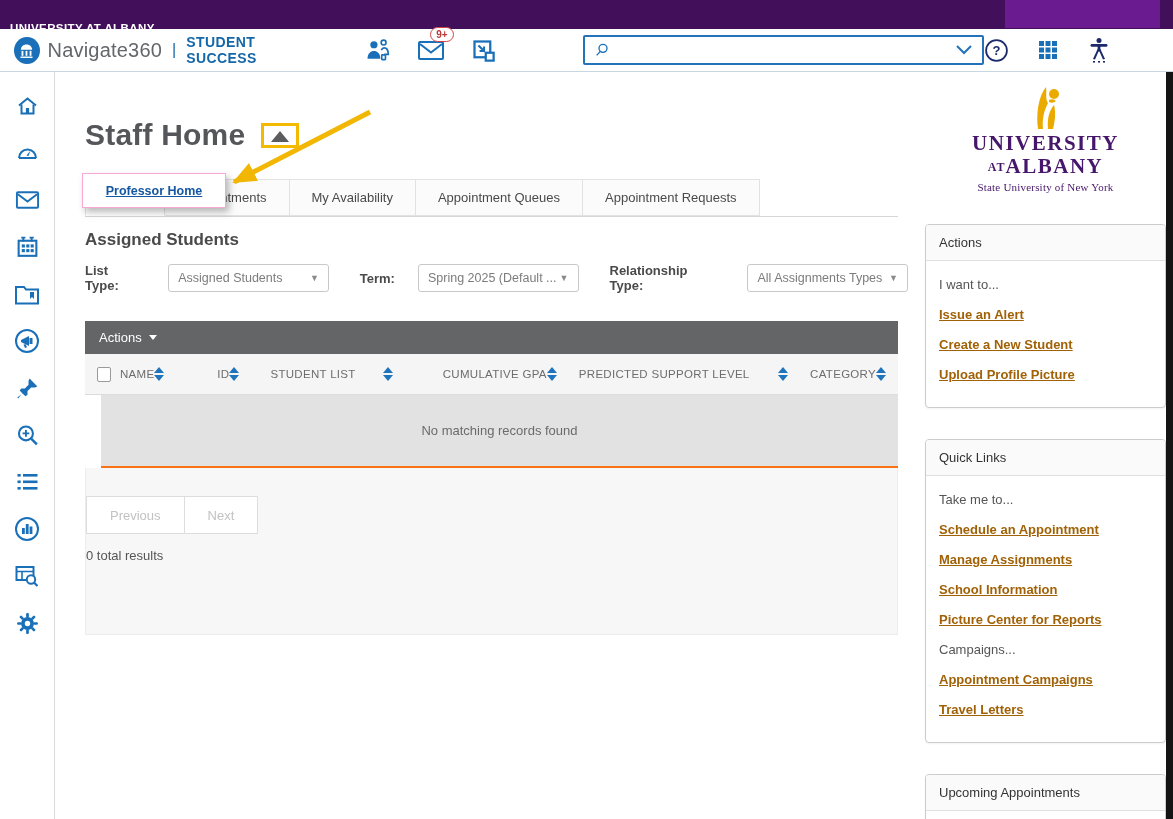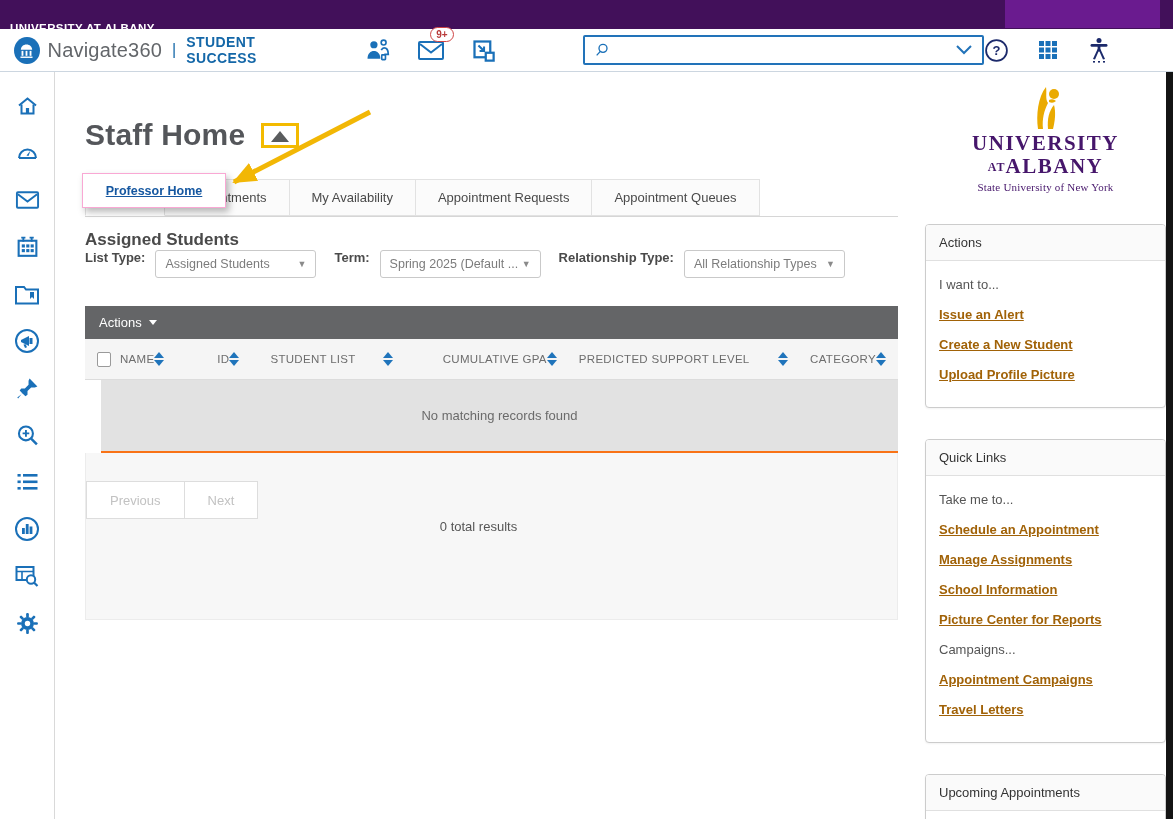--- a/index.html
+++ b/index.html
@@ -49,21 +49,21 @@
          background:#fbfbfb; border:1px solid #e2e2e2; border-left:none; cursor:pointer; }
   .tab:first-child { border-left:1px solid #e2e2e2; background:#fff; border-bottom:1px solid #fff; width:80px; }
 
   .dropdown-pop { position:absolute; left:26px; top:101px; width:144px; height:35px; background:#fff;
                   border:1px solid #f9a8d4; box-shadow:3px 4px 7px rgba(0,0,0,.28); z-index:30;
                   display:flex; align-items:center; justify-content:center; }
   .dropdown-pop a { color:#1557a0; font-size:12.5px; font-weight:700; text-decoration:underline; cursor:pointer; }
 
   .section-title { margin-top:13px; font-size:17px; font-weight:700; color:#4a4a4a; }
 
-  .filters { display:flex; gap:10px; }
+  .filters { margin-top:13px; display:flex; align-items:center; gap:23px; }
   .filter-label { font-size:13px; font-weight:700; color:#4a4a4a; }
   .select { width:161px; height:28px; border:1px solid #c9c9c9; border-radius:3px; background:#fff;
             display:flex; align-items:center; justify-content:space-between; padding:0 9px;
             font-size:12.5px; color:#7c7c7c; cursor:pointer; margin-right:8px; }
   .select .sel-caret { color:#8a8a8a; font-size:9px; }
 
   .grid { margin-top:28px; width:813px; }
   .grid-actions { height:33px; background:#646567; color:#fff; display:flex; align-items:center;
                   padding:0 14px; font-size:13px; gap:7px; cursor:pointer; }
   .grid-actions .dn { width:0; height:0; border-left:4px solid transparent; border-right:4px solid transparent; border-top:5px solid #fff; }
@@ -74,21 +74,21 @@
   .sorter .up { width:0;height:0;border-left:5px solid transparent;border-right:5px solid transparent;border-bottom:6px solid #1f74bb; }
   .sorter .down { width:0;height:0;border-left:5px solid transparent;border-right:5px solid transparent;border-top:6px solid #1f74bb; }
   .chk { width:15px; height:15px; background:#fff; border:1.5px solid #9a9a9a; border-radius:2px; margin-right:9px; cursor:pointer; }
   .grid-empty { height:73px; background:#e2e2e2; border-bottom:2px solid #f97316; display:flex; align-items:center; justify-content:center;
                 font-size:13px; color:#6b6b6b;margin-left:16px; }
   .grid-foot { height:167px; background:#f7f7f7; border:1px solid #ececec; border-top:none; padding:28px 26px 0 0; }
   .pager { display:flex; }
   .pager button { height:38px; background:#fff; border:1px solid #ddd; color:#c2c2c2; font-size:13px;
                   font-family:inherit; padding:0 23px; cursor:default; }
   .pager button + button { border-left:none; }
-  .total-results { text-align:center; font-size:13px; color:#555; }
+  .total-results { text-align:left; margin-top:14px; font-size:13px; color:#555; }
 
   
   .rightcol { position:absolute; left:925px; top:72px; width:241px; }
   .ua-logo { text-align:center; padding-top:13px; color:#46166b; font-family:"Liberation Serif",serif; }
   .ua-l1 { font-size:21px; letter-spacing:1.5px; font-weight:600; margin-top:2px; }
   .ua-l2 { font-size:21px; letter-spacing:1.5px; font-weight:600; line-height:20px; }
   .ua-l2 .at { font-size:12px; letter-spacing:1px; vertical-align:2px; }
   .ua-l3 { font-size:11px; margin-top:4px; letter-spacing:.2px; }
 
   .panel { margin-top:31px; border:1px solid #ccc; border-radius:4px; background:#fff; overflow:hidden; box-shadow:0 1px 2px rgba(0,0,0,.05); }
@@ -318,24 +318,24 @@
     <div class="tab">
         <span></span>
       </div>
     <div class="tab">
         <span>Appointments</span>
       </div>
     <div class="tab">
         <span>My Availability</span>
       </div>
     <div class="tab">
+        <span>Appointment Queues</span>
+      </div>
+    <div class="tab">
         <span>Appointment Requests</span>
-      </div>
-    <div class="tab">
-        <span>Appointment Queues</span>
       </div>
   </div>
 
   <div class="dropdown-pop">
     <a>Professor Home</a>
   </div>
 
   <div class="section-title">Assigned Students</div>
 
   <div class="filters">
@@ -344,21 +344,21 @@
       <span>Assigned Students</span>
         <span class="sel-caret">▼</span>
     </div>
     <span class="filter-label">Term:</span>
     <div class="select">
       <span>Spring 2025 (Default ...</span>
         <span class="sel-caret">▼</span>
     </div>
     <span class="filter-label">Relationship Type:</span>
     <div class="select" style="width:161px;">
-      <span>All Relationship Types</span>
+      <span>All Assignments Types</span>
         <span class="sel-caret">▼</span>
     </div>
   </div>
 
   <div class="grid">
     <div class="grid-actions">
       <span>Actions</span>
         <span class="dn"></span>
     </div>
     <div class="grid-head">

